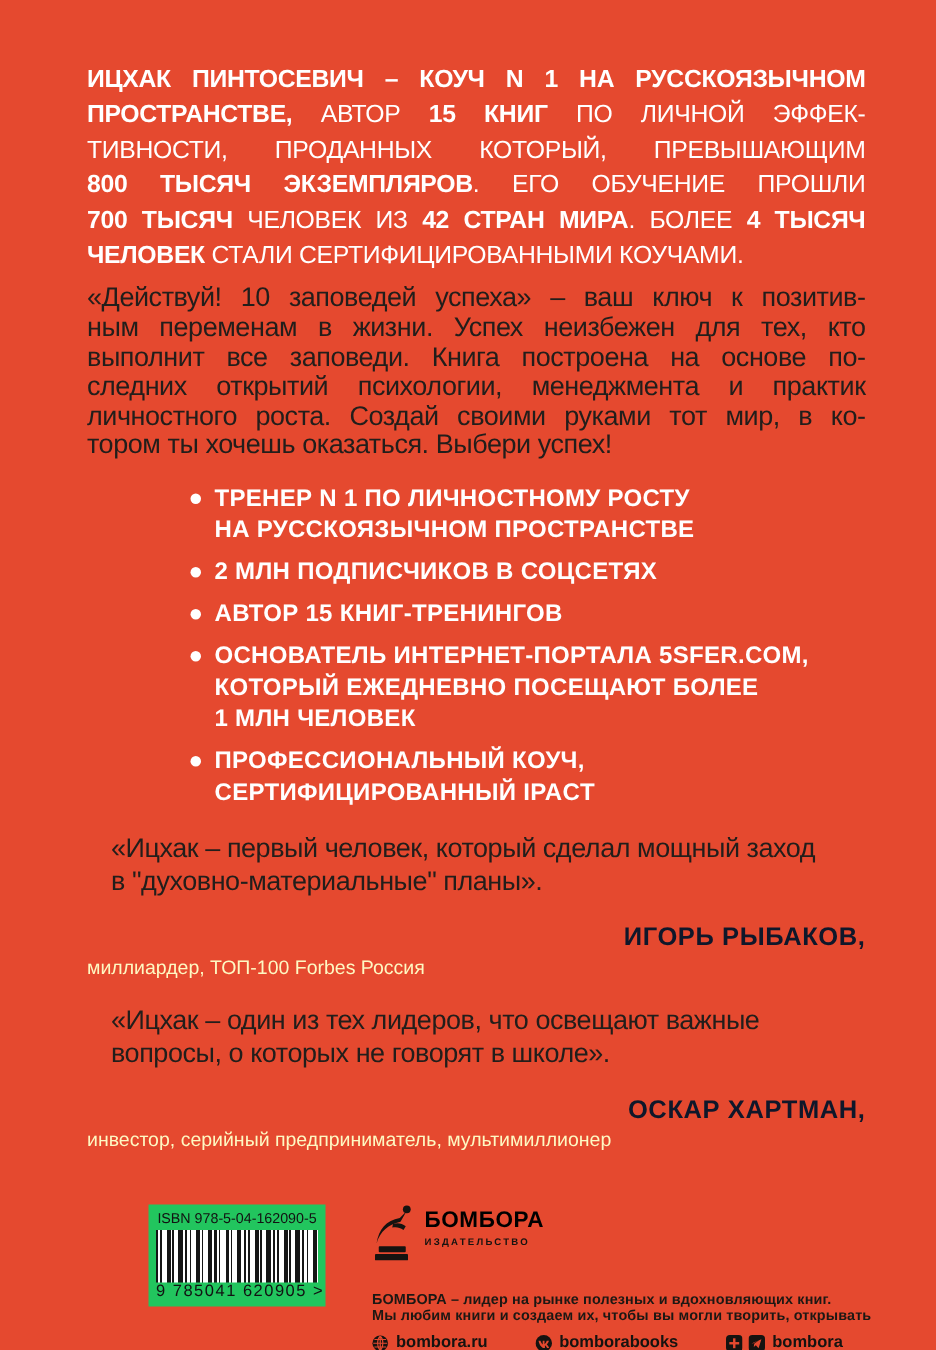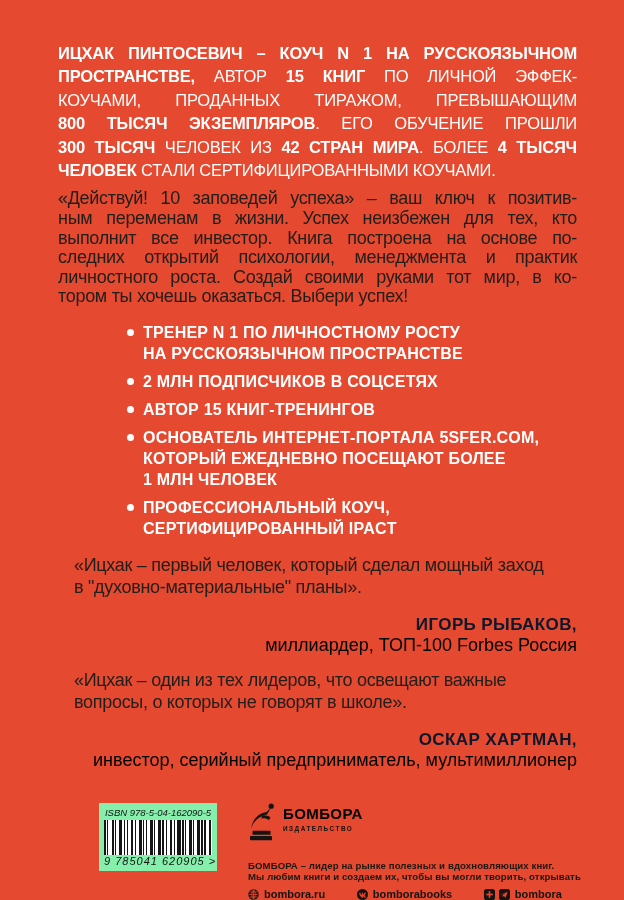--- a/index.html
+++ b/index.html
@@ -21,25 +21,25 @@
   .achv{margin:15px 0 0 0;padding:0 0 0 69px;list-style:none;}
   .achv li{display:flex;margin:0 0 7px 0;}
   .achv .dot{flex:none;width:7px;height:7px;border-radius:50%;background:#FFFFFF;margin:7px 9px 0 0;}
   .achv .txt{white-space:pre;color:#FFFFFF;font-weight:700;font-size:16px;line-height:21px;letter-spacing:0.2px;}
 
   
   .quote{margin-top:16px;}
   .quote.q2{margin-top:13px;}
   .quote p{margin:16px;white-space:pre;color:#221E1B;font-size:18px;line-height:21.5px;letter-spacing:-0.3px;}
   .attr-name{margin-top:2px;text-align:right;color:#0f172a;font-weight:700;font-size:17px;line-height:22px;letter-spacing:0.4px;}
-  .attr-role{text-align:right;color:#000000;font-size:18px;line-height:18px;}
+  .attr-role{text-align:left;color:#fef9c3;font-size:13px;line-height:18px;}
 
   
   .footer{margin-top:34px;display:flex;align-items:flex-start;}
-  .barcode-box{margin-left:41px;width:118px;box-sizing:border-box;background:#86efac;padding:4px 5px 3px 5px;font-style:italic;}
+  .barcode-box{margin-left:41px;width:118px;box-sizing:border-box;background:#22c55e;padding:4px 5px 3px 5px;}
   .isbn{font-size:9.5px;line-height:12px;text-align:center;color:#121212;white-space:nowrap;}
   .bars{height:35px;margin-top:1px;background:repeating-linear-gradient(90deg,
         #151515 0 1.5px,#fff 1.5px 3px,
         #151515 3px 4px,#fff 4px 7.5px,
         #151515 7.5px 10px,#fff 10px 11px,
         #151515 11px 12px,#fff 12px 15px,
         #151515 15px 18px,#fff 18px 19.5px);}
   .digits{font-size:11px;line-height:13px;text-align:center;color:#121212;letter-spacing:1px;white-space:nowrap;}
 
   .pubcol{margin-left:31px;width:345px;}
@@ -57,30 +57,30 @@
 </style>
 </head>
 <body>
 
 <div class="page">
   <div class="content">
 
     <div class="intro">
       <div class="jl"><span class="b">ИЦХАК ПИНТОСЕВИЧ – КОУЧ N 1 НА РУССКОЯЗЫЧНОМ</span></div>
       <div class="jl"><span class="b">ПРОСТРАНСТВЕ, </span><span>АВТОР </span><span class="b">15 КНИГ </span><span>ПО ЛИЧНОЙ ЭФФЕК-</span></div>
-      <div class="jl"><span>КОУЧАМИ, ПРОДАННЫХ ТИРАЖОМ, ПРЕВЫШАЮЩИМ</span></div>
+      <div class="jl"><span>ТИВНОСТИ, ПРОДАННЫХ КОТОРЫЙ, ПРЕВЫШАЮЩИМ</span></div>
       <div class="jl"><span class="b">800 ТЫСЯЧ ЭКЗЕМПЛЯРОВ</span><span>. ЕГО ОБУЧЕНИЕ ПРОШЛИ</span></div>
-      <div class="jl"><span class="b">300 ТЫСЯЧ </span><span>ЧЕЛОВЕК ИЗ </span><span class="b">42 СТРАН МИРА</span><span>. БОЛЕЕ </span><span class="b">4 ТЫСЯЧ</span></div>
+      <div class="jl"><span class="b">700 ТЫСЯЧ </span><span>ЧЕЛОВЕК ИЗ </span><span class="b">42 СТРАН МИРА</span><span>. БОЛЕЕ </span><span class="b">4 ТЫСЯЧ</span></div>
       <div class="jl last"><span class="b">ЧЕЛОВЕК </span><span>СТАЛИ СЕРТИФИЦИРОВАННЫМИ КОУЧАМИ.</span></div>
     </div>
 
     <div class="about">
       <div class="jl">«Действуй! 10 заповедей успеха» – ваш ключ к позитив-</div>
       <div class="jl">ным переменам в жизни. Успех неизбежен для тех, кто</div>
-      <div class="jl">выполнит все инвестор. Книга построена на основе по-</div>
+      <div class="jl">выполнит все заповеди. Книга построена на основе по-</div>
       <div class="jl">следних открытий психологии, менеджмента и практик</div>
       <div class="jl">личностного роста. Создай своими руками тот мир, в ко-</div>
       <div class="jl last">тором ты хочешь оказаться. Выбери успех!</div>
     </div>
 
     <ul class="achv">
       <li>
           <span class="dot"></span>
           <span class="txt">ТРЕНЕР N 1 ПО ЛИЧНОСТНОМУ РОСТУ
 НА РУССКОЯЗЫЧНОМ ПРОСТРАНСТВЕ</span>

